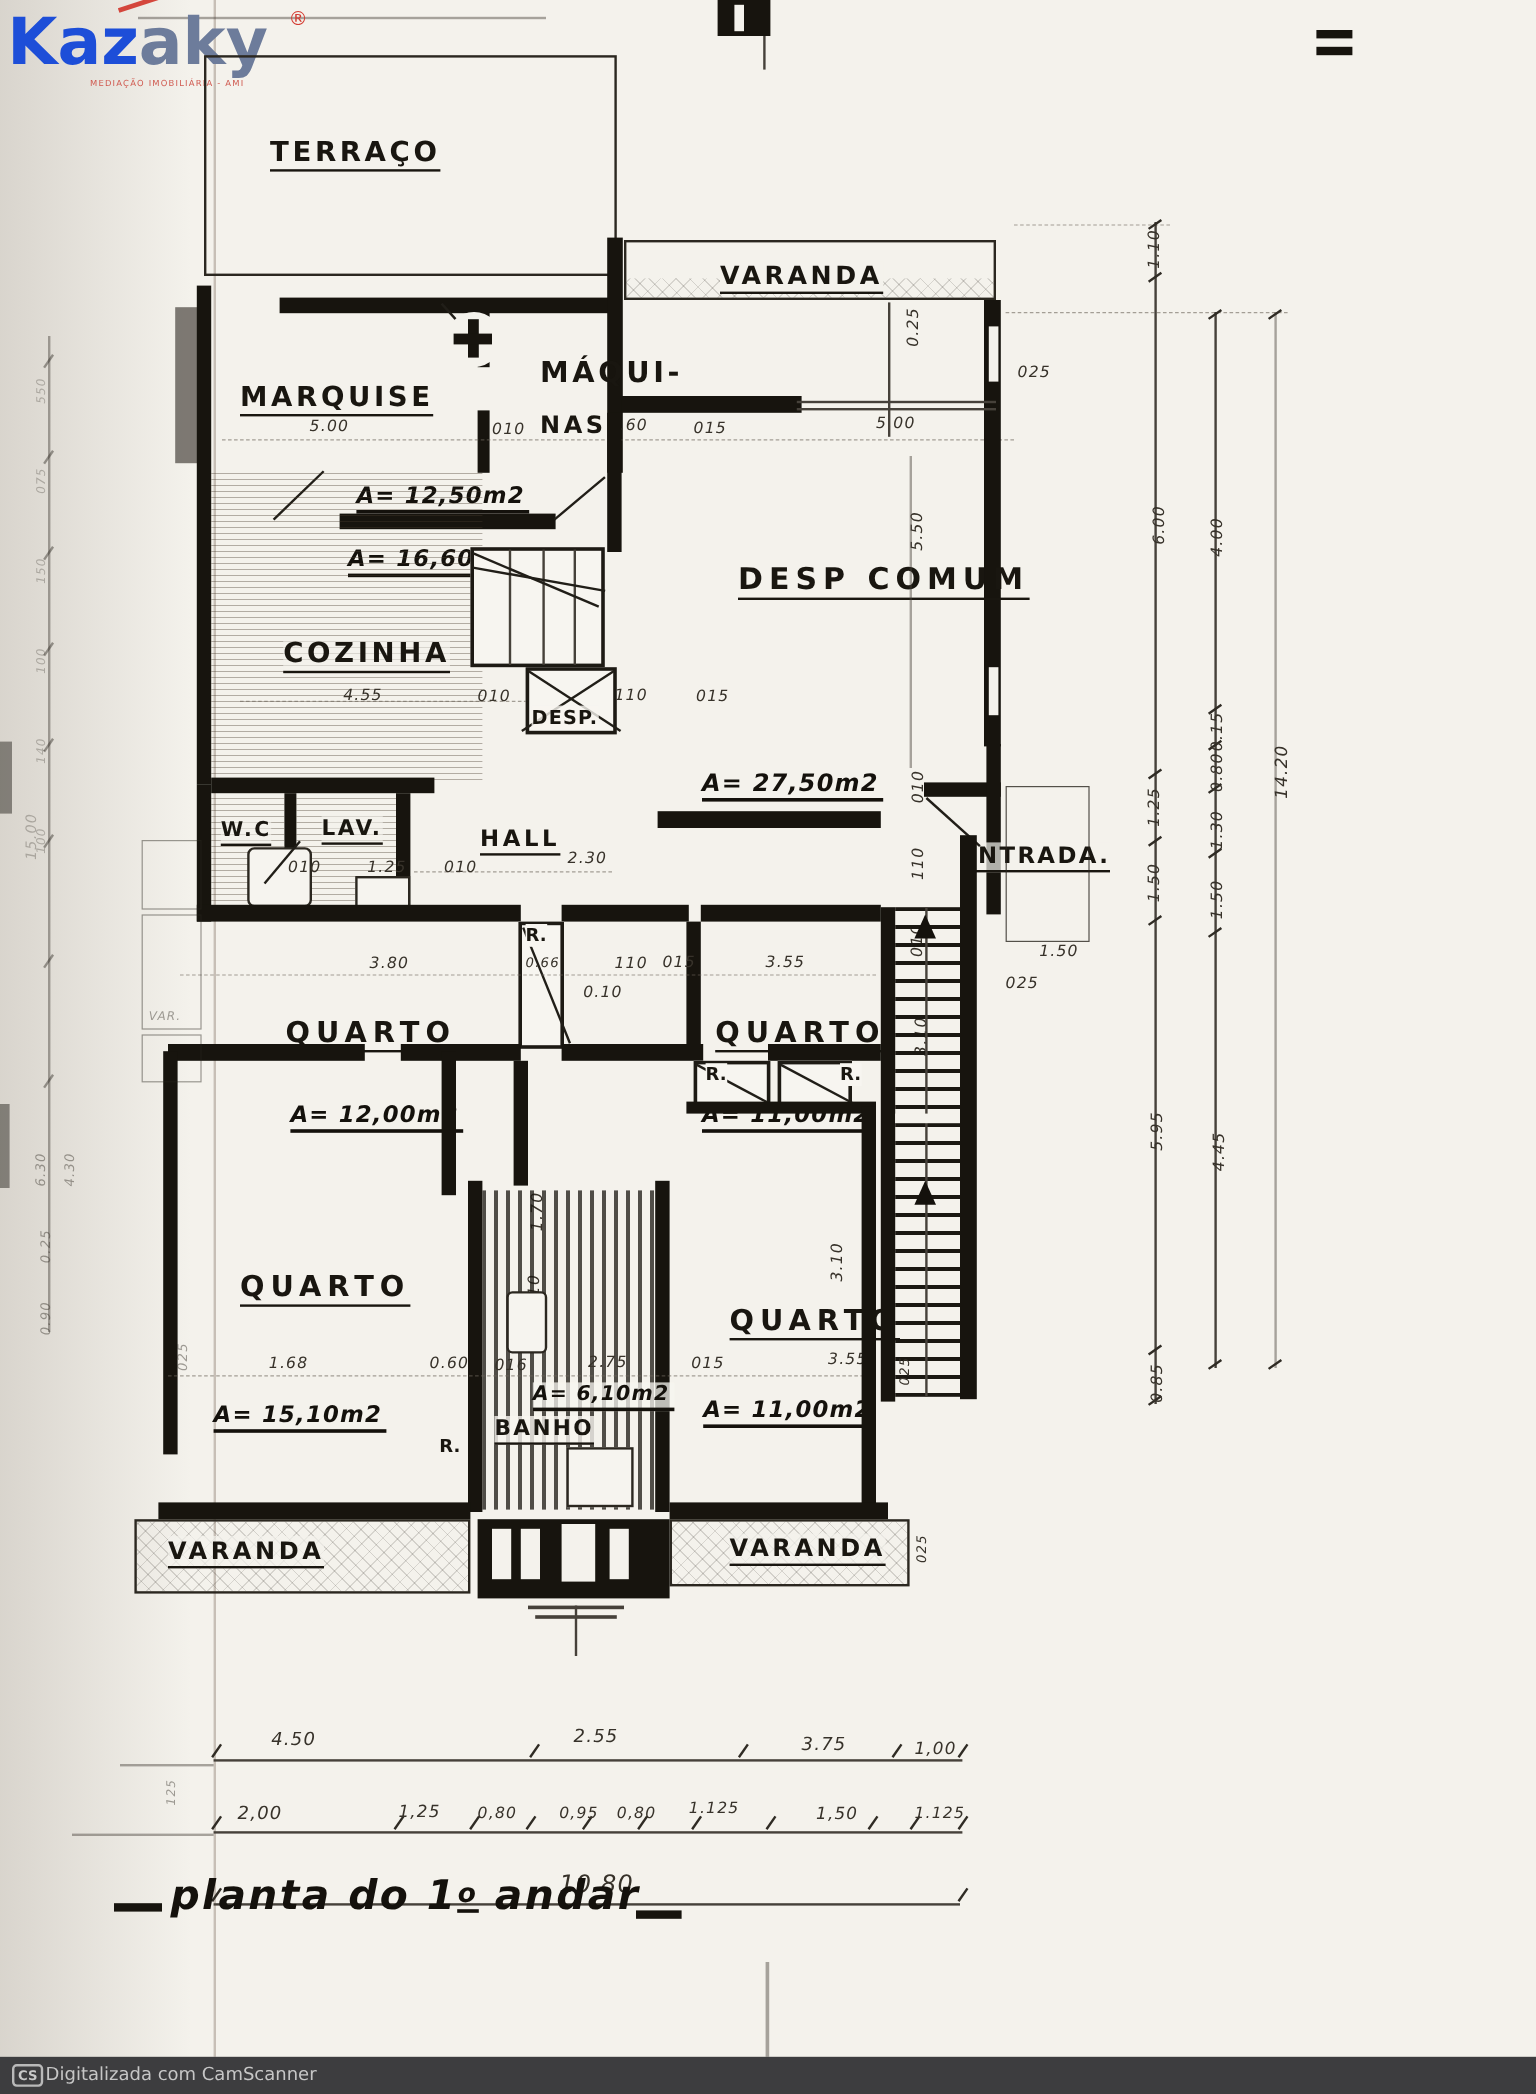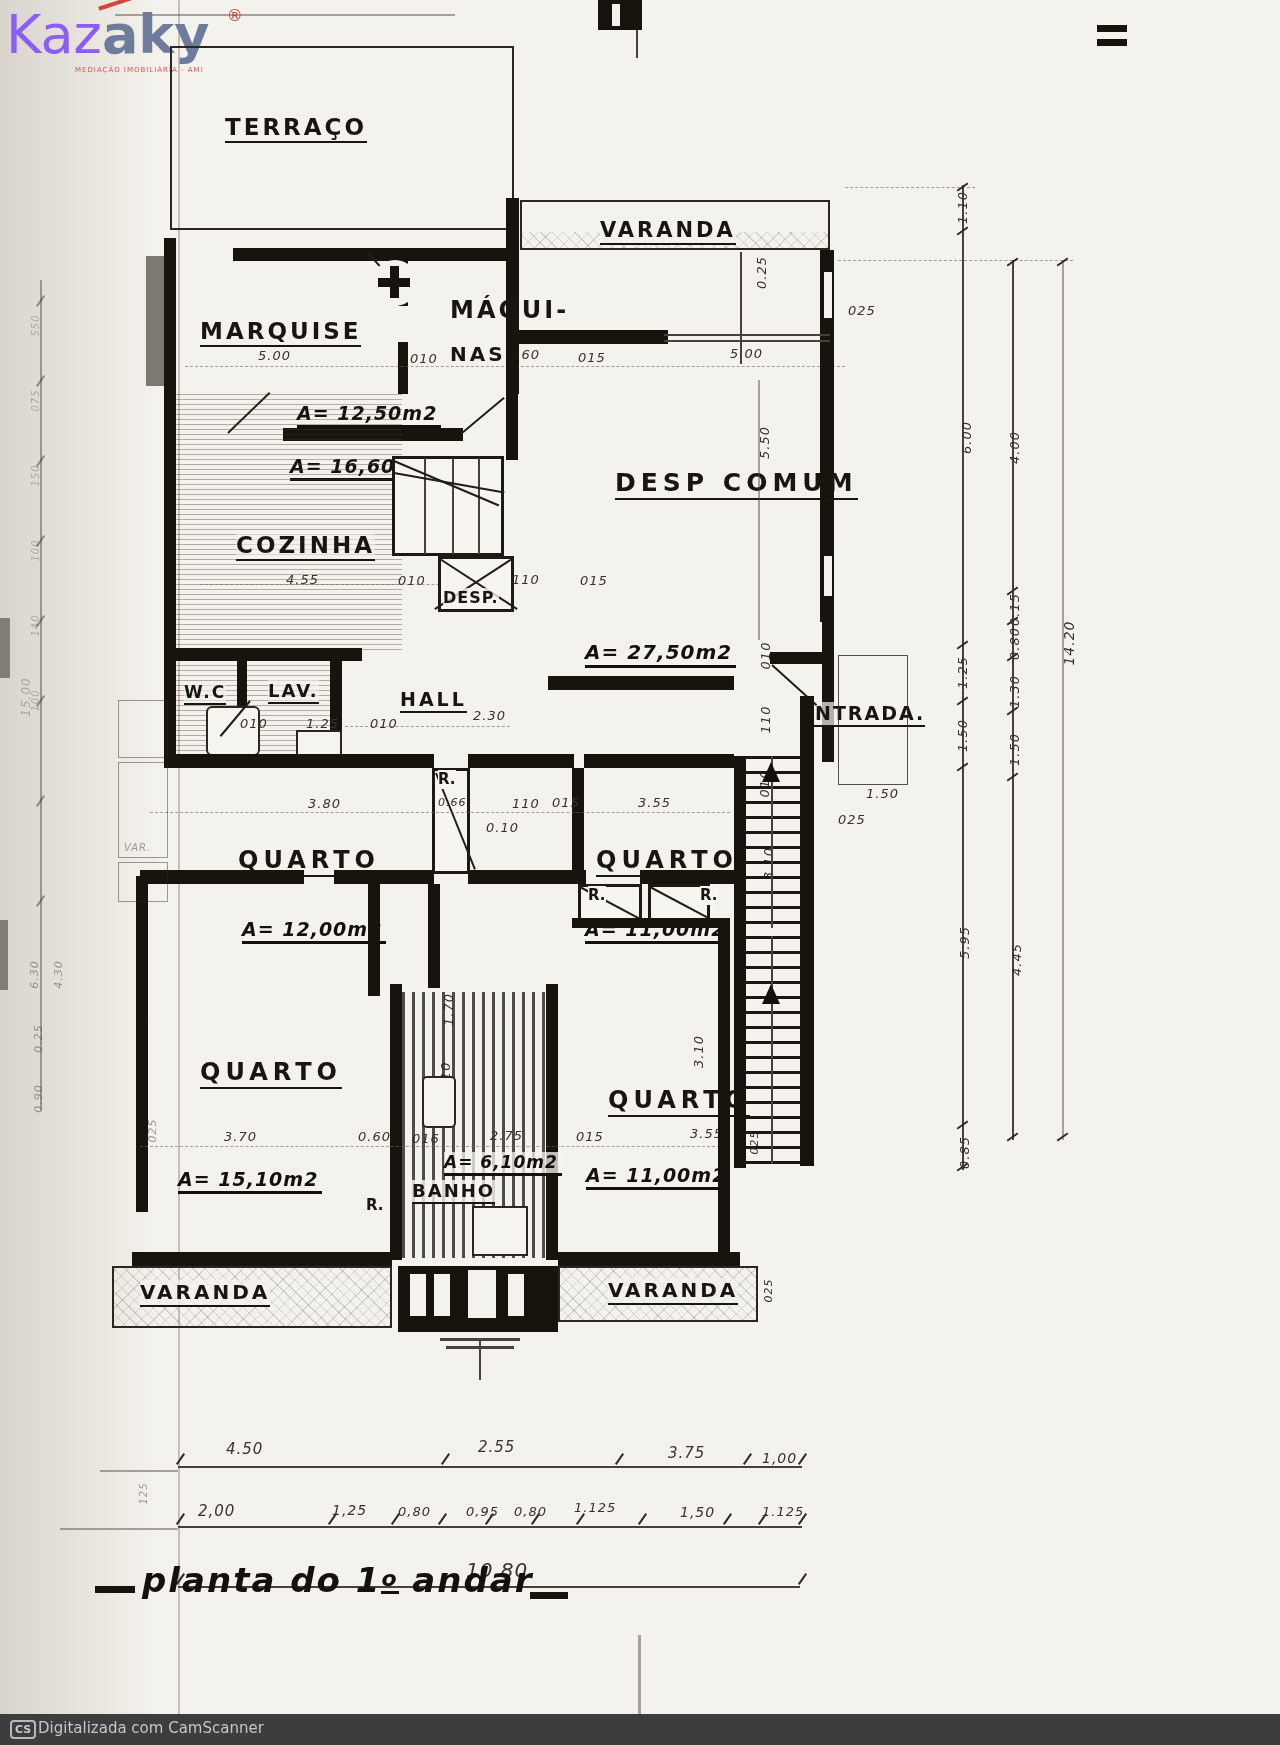--- a/index.html
+++ b/index.html
@@ -33,21 +33,21 @@
   .hz{position:absolute;background:repeating-linear-gradient(0deg,rgba(70,58,44,.38) 0 1px,transparent 1px 5px)}
   .hv{position:absolute;background:repeating-linear-gradient(90deg,rgba(25,22,16,.75) 0 3px,transparent 3px 10px)}
   .stip{position:absolute;background:
     repeating-linear-gradient(45deg,rgba(40,35,28,.16) 0 1px,transparent 1px 8px),
     repeating-linear-gradient(-45deg,rgba(40,35,28,.14) 0 1px,transparent 1px 9px)}
   .stairs{position:absolute;background:repeating-linear-gradient(180deg,#1b1812 0 3px,transparent 3px 15px)}
   .tri-up{position:absolute;width:0;height:0;border-left:9px solid transparent;border-right:9px solid transparent;border-bottom:20px solid #14110c}
   .faint{opacity:.45}
   .vfaint{opacity:.3}
   
-  .logo-kaz{color:#8b5cf6;font-weight:normal}
+  .logo-kaz{color:#1d4ed8;font-weight:bold}
   .logo-aky{color:#6d7c9b;font-weight:bold}
   .footer{position:absolute;left:0;top:1714px;width:1280px;height:31px;background:#3d3d3f}
   .csbadge{position:absolute;left:10px;top:1720px;border:2px solid #b9b9b9;border-radius:4px;
     color:#c9c9c9;font-size:11px;font-weight:bold;padding:0px 3px;line-height:15px}
   .fttxt{position:absolute;left:38px;top:1719px;color:#c6c6c6;font-size:15px}
   .shadeL{position:absolute;left:0;top:0;width:160px;height:1714px;
     background:linear-gradient(90deg,rgba(120,108,96,.22),rgba(120,108,96,0));}
   .fold{position:absolute;background:#a2968a;opacity:.55}
 </style>
 </head>
@@ -214,21 +214,21 @@
 <div class="w" style="left:390px;top:984px;width:12px;height:276px"></div>
 <div class="w" style="left:546px;top:984px;width:12px;height:276px"></div>
 <div class="hv" style="left:402px;top:992px;width:144px;height:266px"></div>
 <div class="area" style="left:444px;top:1152px;font-size:17px;background:rgba(247,245,240,.75)">A= 6,10m2</div>
 <div class="lbl" style="left:412px;top:1180px;font-size:18px;letter-spacing:2px;background:rgba(247,245,240,.8)">BANHO</div>
 <div class="box" style="left:422px;top:1076px;width:34px;height:52px;background:#f6f4ef;border-radius:5px"></div>
 <div class="box" style="left:472px;top:1206px;width:56px;height:50px;background:#f6f4ef"></div>
 <div class="lbl nolb" style="left:366px;top:1196px;font-size:15px;letter-spacing:0">R.</div>
 
 <div class="dash" style="left:140px;top:1146px;width:590px"></div>
-<div class="dim" style="left:224px;top:1129px">3.70</div>
+<div class="dim" style="left:224px;top:1129px">1.68</div>
 <div class="dim" style="left:358px;top:1129px">0.60</div>
 <div class="dim" style="left:412px;top:1131px">016</div>
 <div class="dim" style="left:490px;top:1128px">2.75</div>
 <div class="dim" style="left:576px;top:1129px">015</div>
 <div class="dim" style="left:690px;top:1126px">3.55</div>
 <div class="dim faint rot" style="left:140px;top:1124px;font-size:11px">025</div>
 <div class="area" style="left:178px;top:1168px">A= 15,10m2</div>
 <div class="area" style="left:586px;top:1164px">A= 11,00m2</div>
 <div class="w" style="left:718px;top:922px;width:12px;height:338px"></div>
 

